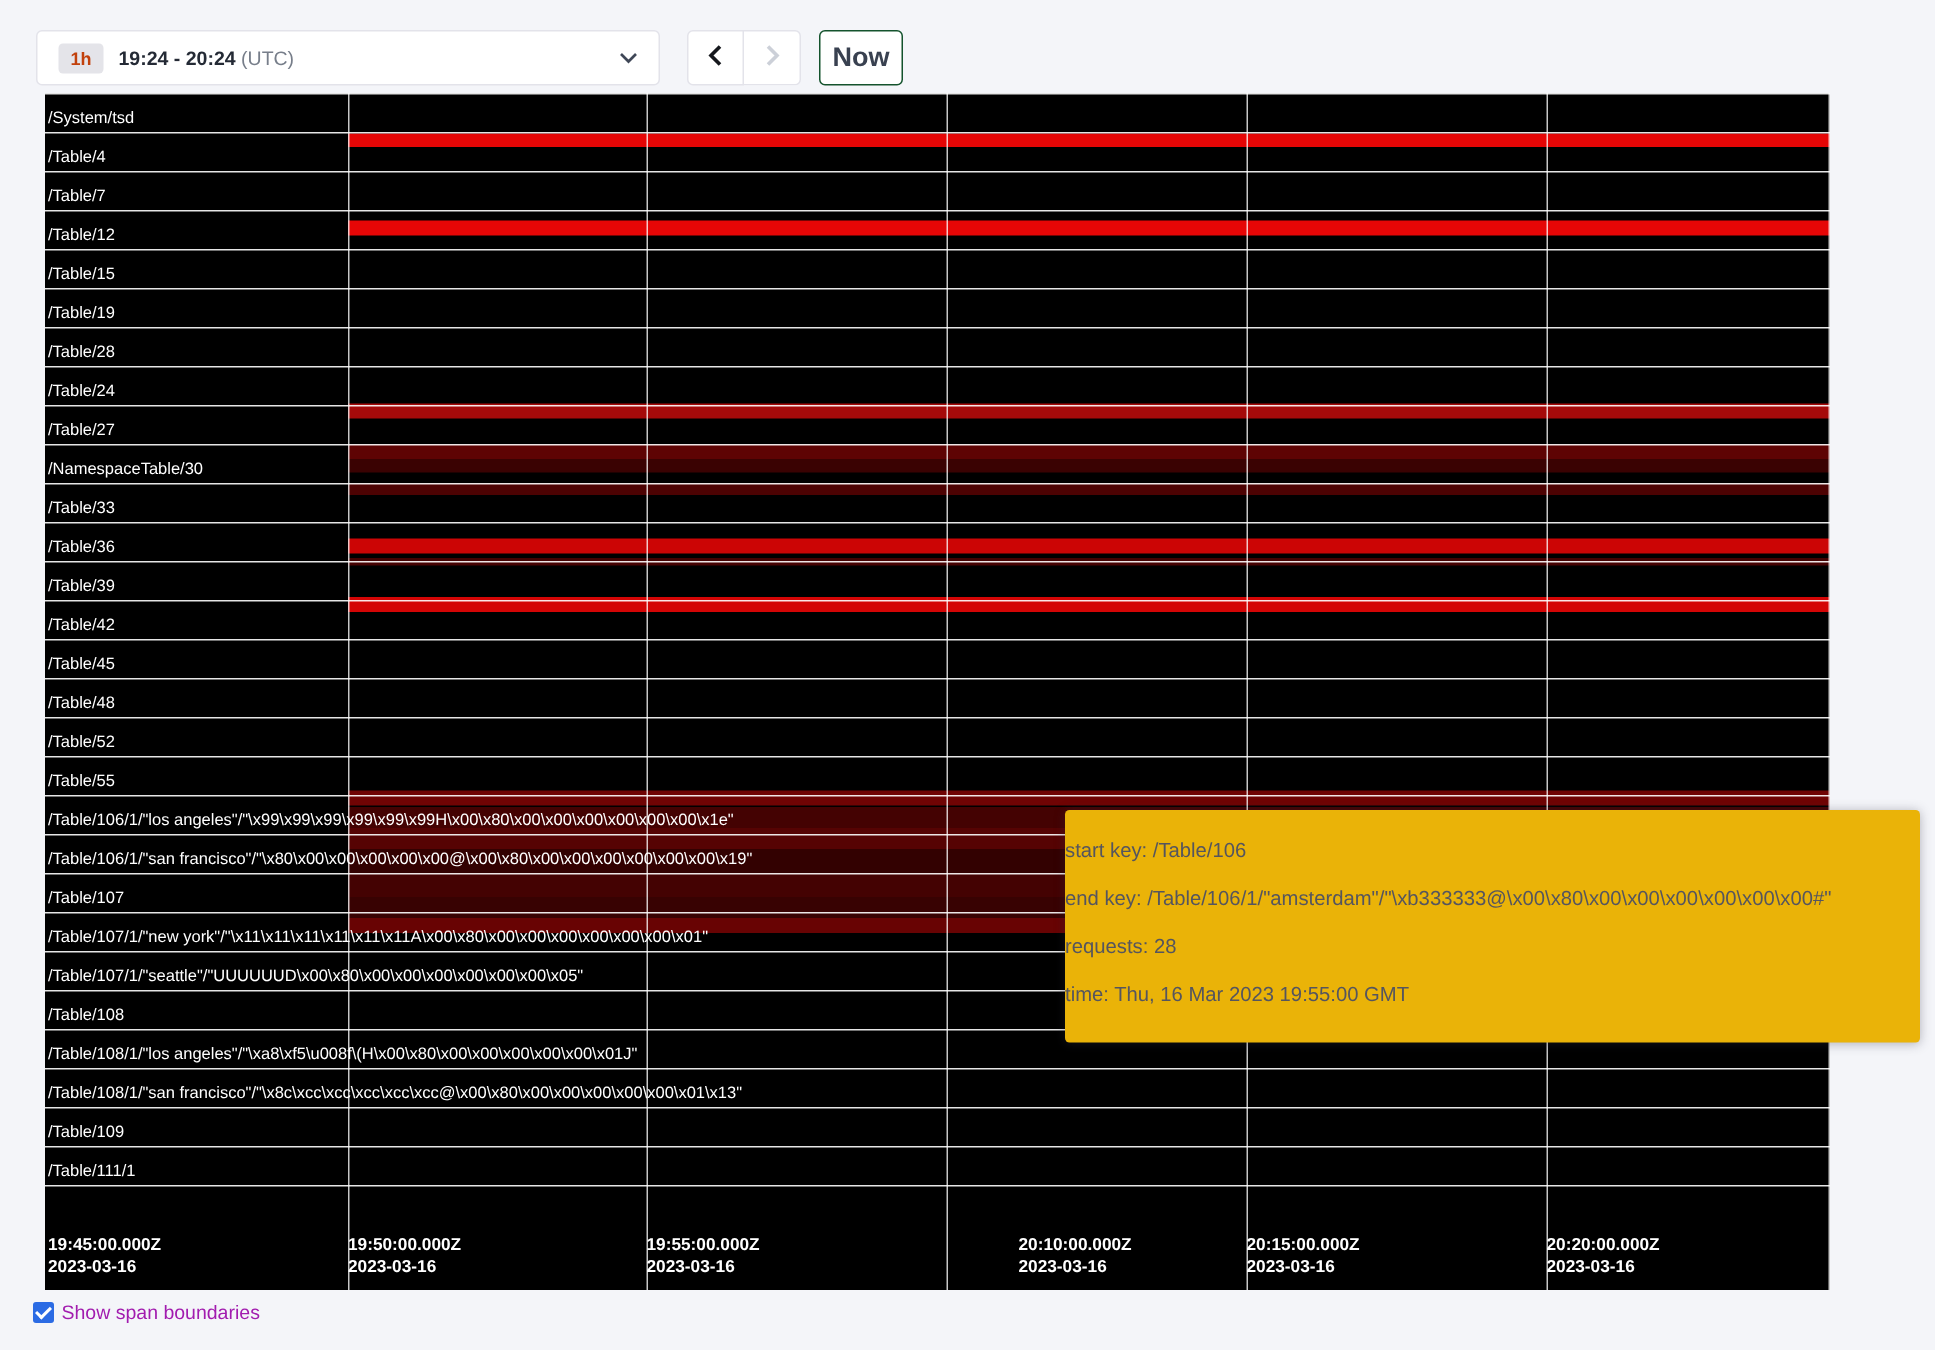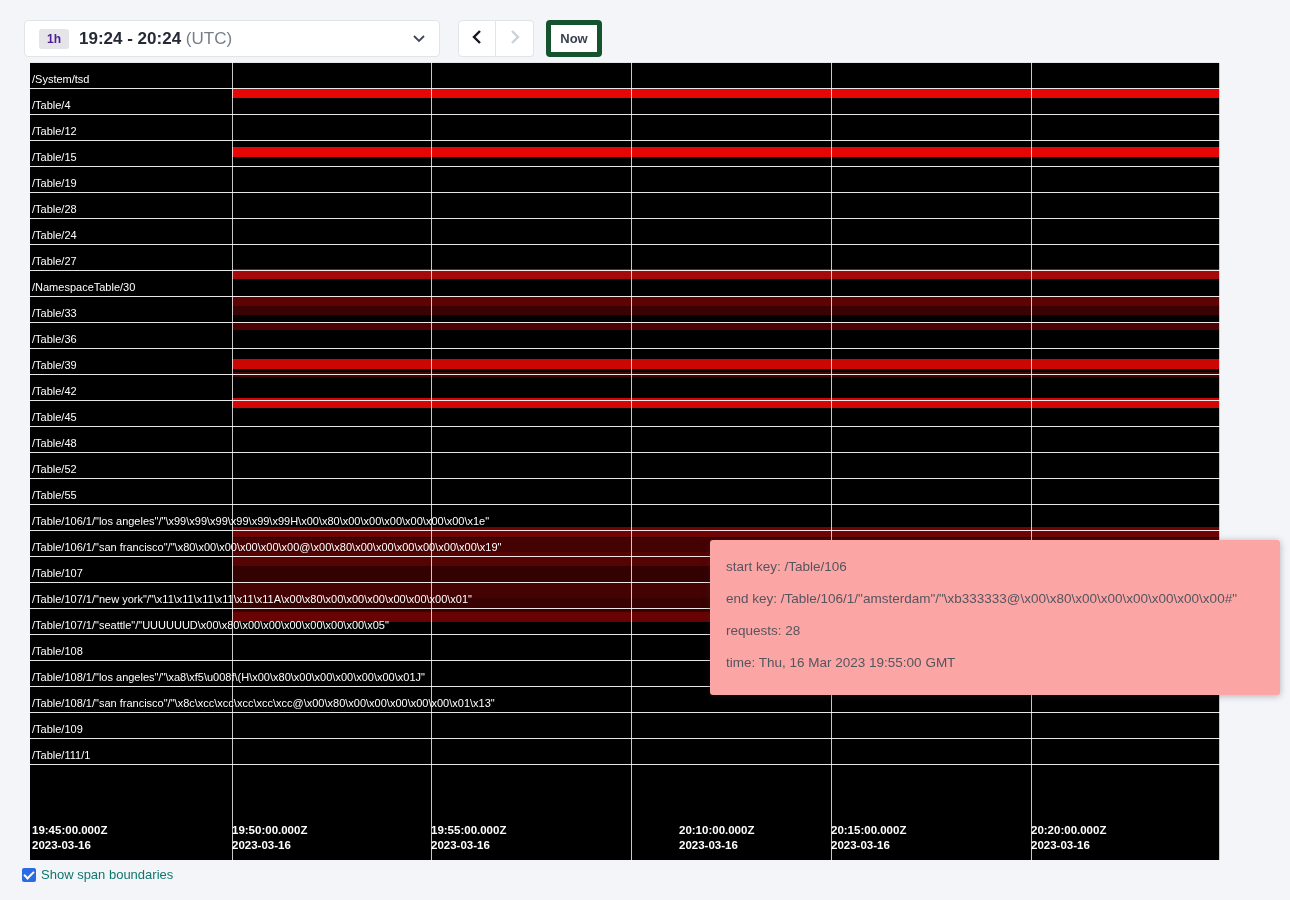--- a/index.html
+++ b/index.html
@@ -12,39 +12,39 @@
   }
 
   
   .toolbar { position:absolute; left:24px; top:20px; display:flex; align-items:center; }
   .time-picker {
     width:416px; height:37px; background:#fff;
     border:1px solid #e3e3ea; border-radius:4px;
     display:flex; align-items:center; padding:0 14px; gap:10px; cursor:pointer;
   }
   .preset-badge {
-    background:#e4e4e9; color:#4c1d95; font-size:12px; font-weight:700;
+    background:#e4e4e9; color:#c2410c; font-size:12px; font-weight:700;
     padding:3px 8px; border-radius:3px;
   }
-  .range-text { font-size:17px; font-weight:700; color:#242a35; white-space:nowrap; }
+  .range-text { font-size:13px; font-weight:700; color:#242a35; white-space:nowrap; }
   .tz { color:#777e8a; font-weight:400; }
   .chevron-down { margin-left:auto; display:flex; align-items:center; }
 
   .nav-group { display:flex; margin-left:18px; }
   .nav-btn {
     width:38px; height:37px; background:#fff; border:1px solid #e3e3ea;
     display:flex; align-items:center; justify-content:center; cursor:pointer;
   }
   .nav-btn.prev { border-radius:4px 0 0 4px; }
   .nav-btn.next { border-radius:0 4px 4px 0; border-left:none; cursor:default; }
 
   .now-btn {
     margin-left:12px; width:56px; height:37px; background:#fff;
-    border:5px solid #14532d; border-radius:4px;
-    font-size:13px; font-weight:700; color:#394150; cursor:pointer;
+    border:1px solid #14532d; border-radius:4px;
+    font-size:18px; font-weight:700; color:#394150; cursor:pointer;
     font-family:"Liberation Sans","DejaVu Sans",sans-serif;
   }
 
   
   .canvas { position:absolute; left:30px; top:62px; width:1190px; height:798px; background:#000; }
   .layer { position:absolute; left:0; top:0; right:0; bottom:0; }
   #bands { z-index:1; }
   #gridlines { z-index:2; }
   #rows { z-index:3; border-top:1px solid rgba(255,255,255,0.9); }
   #axis { z-index:4; }
@@ -60,36 +60,36 @@
 
   #axis { position:absolute; left:0; top:754px; width:100%; height:44px; }
   .tick {
     position:absolute; top:7px; color:#fff; font-size:11.5px; font-weight:700;
     line-height:15px; white-space:nowrap;
   }
 
   
   .tooltip {
     position:absolute; left:710px; top:540px; width:570px; min-height:155px;
-    background:#fca5a5; border-radius:3px; box-shadow:0 1px 7px rgba(50,50,70,0.35);
-    padding:10px 16px; z-index:10;
+    background:#eab308; border-radius:3px; box-shadow:0 1px 7px rgba(50,50,70,0.35);
+    padding:10px 0; z-index:10;
   }
   .t-line { font-size:13.5px; color:#55555f; padding:8.5px 0; white-space:nowrap; }
 
   
   .footer { position:absolute; left:22px; top:867px; display:flex; align-items:center; gap:5px; }
   .checkbox {
     width:14px; height:14px; background:#2b6be4; border-radius:2px;
     display:flex; align-items:center; justify-content:center; cursor:pointer;
   }
   .checkbox::after {
     content:""; width:4px; height:8px; margin-top:-2px;
     border:solid #fff; border-width:0 2px 2px 0; transform:rotate(45deg);
   }
-  .footer-label { font-size:13px; color:#0f766e; }
+  .footer-label { font-size:13px; color:#a21caf; }
 </style>
 </head>
 <body>
 
 <div class="toolbar">
   <div class="time-picker">
     <span class="preset-badge">1h</span>
     <span class="range-text"><b>19:24 - 20:24</b> <span class="tz">(UTC)</span></span>
     <span class="chevron-down">
       <svg width="12" height="8" viewBox="0 0 12 8">
@@ -144,20 +144,23 @@
       <div class="gridline" style="left: 1189px;"></div>
     </div>
   <div class="layer" id="rows">
       <div class="hm-row">
         <span class="hm-row-label">/System/tsd</span>
       </div>
       <div class="hm-row">
         <span class="hm-row-label">/Table/4</span>
       </div>
       <div class="hm-row">
+        <span class="hm-row-label">/Table/7</span>
+      </div>
+      <div class="hm-row">
         <span class="hm-row-label">/Table/12</span>
       </div>
       <div class="hm-row">
         <span class="hm-row-label">/Table/15</span>
       </div>
       <div class="hm-row">
         <span class="hm-row-label">/Table/19</span>
       </div>
       <div class="hm-row">
         <span class="hm-row-label">/Table/28</span>

